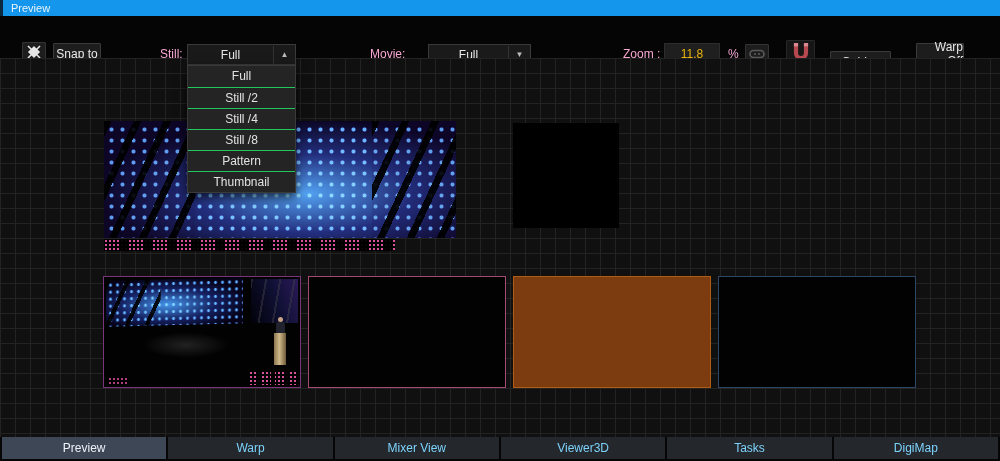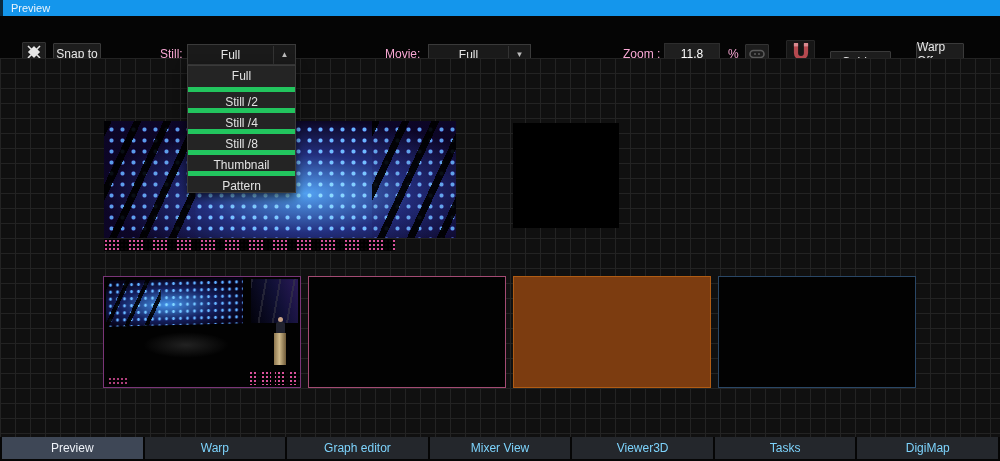--- a/index.html
+++ b/index.html
@@ -11,46 +11,46 @@
   .titlebar { position:absolute; left:0; top:0; width:1000px; height:16px;
               background:#1496ec; border-left:3px solid #0b2a3f;
               display:flex; align-items:center; }
   .titlebar span { color:#eaf4fb; font-size:11px; padding-left:8px; }
 
   
   .toolbar { position:absolute; left:0; top:16px; width:1000px; height:42px; background:#050505; }
   .tb-label { position:absolute; color:#f9a8d4; font-size:12px; top:31px; }
   .btn { position:absolute; background:#1d1d1d; border:1px solid #3a3a3a; color:#e8e8e8;
          font-size:12px; display:flex; align-items:center; justify-content:center;
-         border-radius:1px; cursor:default; }
+         border-radius:1px; cursor:default;text-align:right; }
   .icon-btn { position:absolute; background:#1d1d1d; border:1px solid #333;
               display:flex; align-items:center; justify-content:center; border-radius:1px; }
 
   #fit-btn   { left:22px; top:26px; width:24px; height:24px; }
   #snap-btn  { left:53px; top:27px; width:48px; height:22px; }
   #still-lbl { left:160px; }
-  #movie-lbl { left:385px; }
+  #movie-lbl { left:370px; }
   #zoom-lbl  { left:623px; }
   #pct-lbl   { left:728px; }
 
   .dd-header { position:absolute; background:#1a1a1a; border:1px solid #3a3a3a;
                display:flex; align-items:center; color:#e6e6e6; font-size:12px; }
   .dd-header .dd-value { flex:1; text-align:center; }
   .dd-header .dd-arrow { width:22px; text-align:center; font-size:8px; color:#bbb;
                          border-left:1px solid #333; line-height:18px; }
   #still-dd { left:187px; top:28px; width:109px; height:21px; z-index:30; }
   #movie-dd { left:428px; top:28px; width:103px; height:21px; }
 
   .dd-list { position:absolute; left:187px; top:49px; width:109px; z-index:40;
              background:#242424; border:1px solid #3a3a3a; box-shadow:0 4px 10px rgba(0,0,0,.7); }
   .dd-item { height:21px; line-height:21px; text-align:center; color:#e2e2e2; font-size:12px; }
-  .dd-item + .dd-item { border-top:5px solid #22c55e; }
+  .dd-item + .dd-item { border-top:1px solid #22c55e; }
 
   #zoom-input { position:absolute; left:664px; top:27px; width:56px; height:22px;
-                background:#1f1f1f; border:1px solid #2d2d2d; color:#ffffff; font-size:12px;
+                background:#1f1f1f; border:1px solid #2d2d2d; color:#eab308; font-size:12px;
                 text-align:center; font-family:"Liberation Sans", sans-serif; }
   #link-btn   { left:745px; top:28px; width:24px; height:20px; }
   #magnet-btn { left:786px; top:24px; width:29px; height:28px; background:#161616; border:1px solid #262626;}
   #guides-btn { left:830px; top:27px; width:61px; height:22px;margin-top:8px; }
   #warp-btn   { left:916px; top:27px; width:48px; height:22px; }
 
   
   .canvas { position:absolute; left:0; top:58px; width:1000px; height:379px;
             background-color:#101010;
             background-image:
@@ -166,22 +166,22 @@
 
     <div class="dd-header" id="still-dd">
       <span class="dd-value">Full</span>
       <span class="dd-arrow">▲</span>
     </div>
     <div class="dd-list">
       <div class="dd-item">Full</div>
       <div class="dd-item">Still /2</div>
       <div class="dd-item">Still /4</div>
       <div class="dd-item">Still /8</div>
+      <div class="dd-item">Pattern</div>
       <div class="dd-item">Thumbnail</div>
-      <div class="dd-item">Pattern</div>
     </div>
 
     <span class="tb-label" id="movie-lbl">Movie:</span>
     <div class="dd-header" id="movie-dd">
       <span class="dd-value">Full</span>
       <span class="dd-arrow">▼</span>
     </div>
 
     <span class="tb-label" id="zoom-lbl">Zoom :</span>
     <input id="zoom-input" value="11.8" style="">
@@ -233,20 +233,19 @@
       <div class="t1-pink-bl"></div>
     </div>
     <div class="thumb" id="thumb-2"></div>
     <div class="thumb" id="thumb-3"></div>
     <div class="thumb" id="thumb-4"></div>
   </div>
 
   <div class="tabbar">
     <div class="tab active">Preview</div>
     <div class="tab">Warp</div>
-    <div class="tab">Graph editor</div>
     <div class="tab">Mixer View</div>
     <div class="tab">Viewer3D</div>
     <div class="tab">Tasks</div>
     <div class="tab">DigiMap</div>
   </div>
 
 </div>
 
 </body></html>

